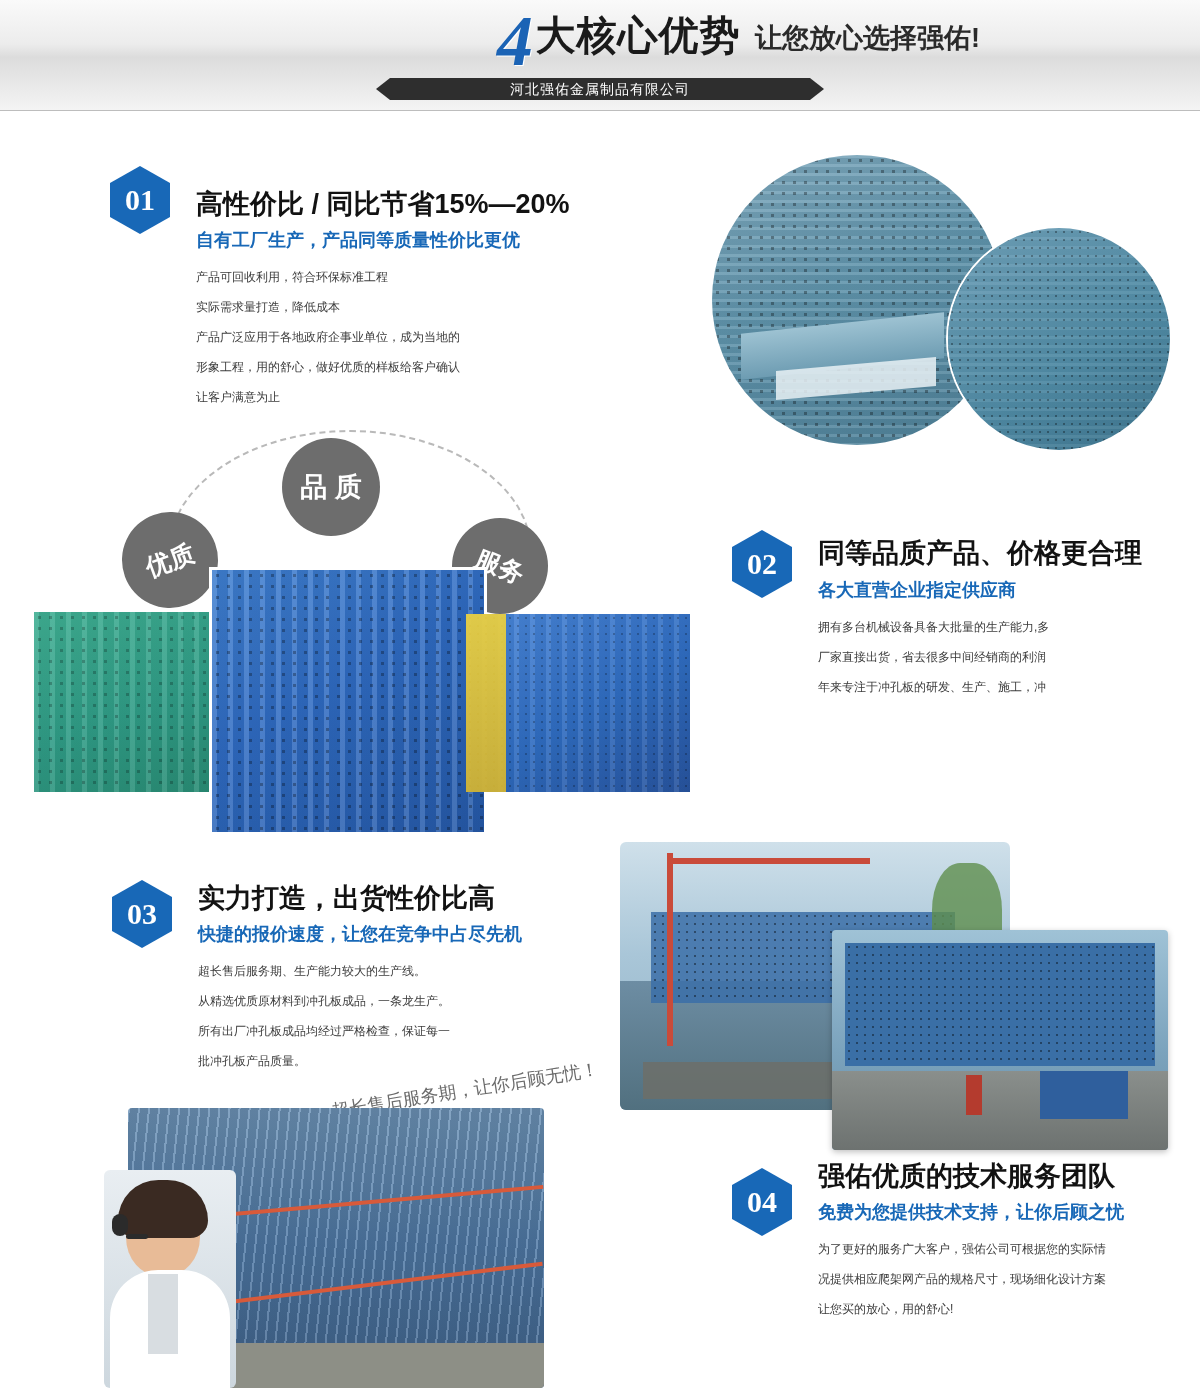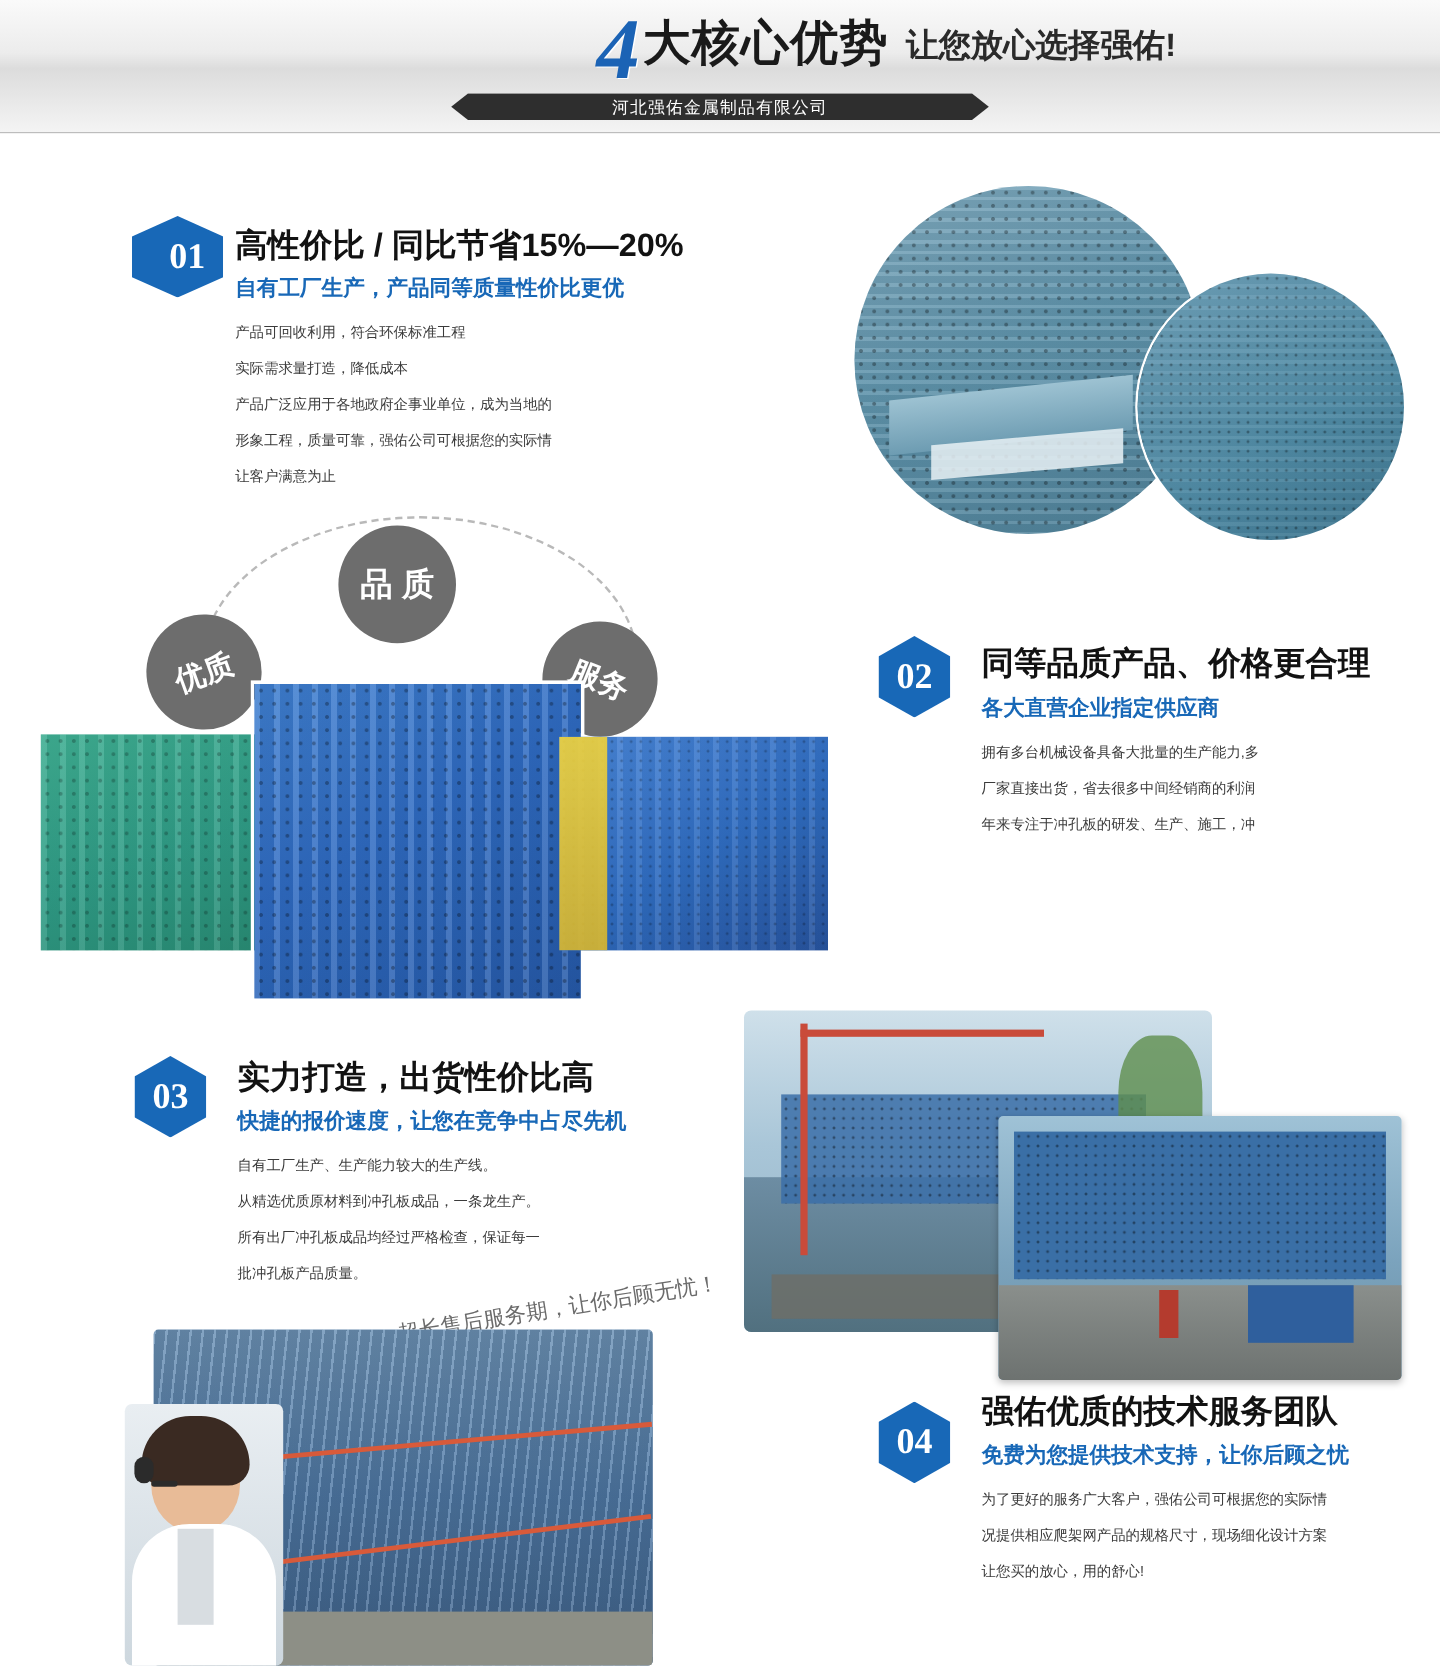--- a/index.html
+++ b/index.html
@@ -197,28 +197,28 @@
 <div class="header">
   <div class="header-stripe"></div>
   <div class="header-inner">
     <span class="big4">4</span>
     <span class="head-main">大核心优势</span>
     <span class="head-sub">让您放心选择强佑!</span>
   </div>
   <div class="head-ribbon">河北强佑金属制品有限公司</div>
 </div>
 
-<div class="hex" style="left:110px; top:180px;padding-left:16px;">01</div>
+<div class="hex" style="left:110px; top:166px;">01</div>
 <div class="title-main" style="left:196px; top:186px;">高性价比 / 同比节省15%—20%</div>
 <div class="title-sub" style="left:196px; top:228px;">自有工厂生产，产品同等质量性价比更优</div>
 <div class="body-text" style="left:196px; top:262px;">
   <div>产品可回收利用，符合环保标准工程</div>
   <div>实际需求量打造，降低成本</div>
   <div>产品广泛应用于各地政府企事业单位，成为当地的</div>
-  <div>形象工程，质量可靠，强佑公司可根据您的实际情</div>
+  <div>形象工程，用的舒心，做好优质的样板给客户确认</div>
   <div>让客户满意为止</div>
 </div>
 
 <div class="photo circle" style="left:712px; top:155px; width:290px; height:290px; background:linear-gradient(160deg,#7fa9bd 0%, #5f93ab 45%, #4e8097 100%);">
   <div class="stripes-h" style="opacity:.5"></div>
   <div class="perf" style="opacity:.75"></div>
   <div style="position:absolute; left:10%; top:58%; width:70%; height:16%; background:linear-gradient(180deg,#9dc2d2,#6d9cb2); transform:skewY(-6deg);"></div>
   <div style="position:absolute; left:22%; top:72%; width:55%; height:10%; background:#e9f1f4; opacity:.85; transform:skewY(-5deg);"></div>
 </div>
 <div class="photo circle" style="left:948px; top:228px; width:222px; height:222px; background:linear-gradient(150deg,#6fa0b8 0%, #4f8aa4 60%, #3e748d 100%);">
@@ -258,21 +258,21 @@
 <div class="body-text" style="left:818px; top:612px;">
   <div>拥有多台机械设备具备大批量的生产能力,多</div>
   <div>厂家直接出货，省去很多中间经销商的利润</div>
   <div>年来专注于冲孔板的研发、生产、施工，冲</div>
 </div>
 
 <div class="hex" style="left:112px; top:880px;">03</div>
 <div class="title-main" style="left:198px; top:880px;">实力打造，出货性价比高</div>
 <div class="title-sub" style="left:198px; top:922px;">快捷的报价速度，让您在竞争中占尽先机</div>
 <div class="body-text" style="left:198px; top:956px;">
-  <div>自有工厂生产、生产能力较大的生产线。</div>
+  <div>超长售后服务期、生产能力较大的生产线。</div>
   <div>从精选优质原材料到冲孔板成品，一条龙生产。</div>
   <div>所有出厂冲孔板成品均经过严格检查，保证每一</div>
   <div>批冲孔板产品质量。</div>
 </div>
 
 <div class="photo" style="left:620px; top:842px; width:390px; height:268px; border-radius:6px; background:linear-gradient(180deg,#cfe0ea 0%, #a9c6d8 42%, #8fb0c4 100%);">
   <div style="position:absolute; left:0; bottom:0; width:100%; height:48%; background:linear-gradient(180deg,#6d8da3,#51707f);"></div>
   <div style="position:absolute; left:8%; top:26%; width:78%; height:34%; background:#3b6ea8; opacity:.85;"></div>
   <div style="position:absolute; left:8%; top:26%; width:78%; height:34%;" class="perf small"></div>
   <div style="position:absolute; left:12%; top:4%; width:6px; height:72%; background:#c94b3a;"></div>

